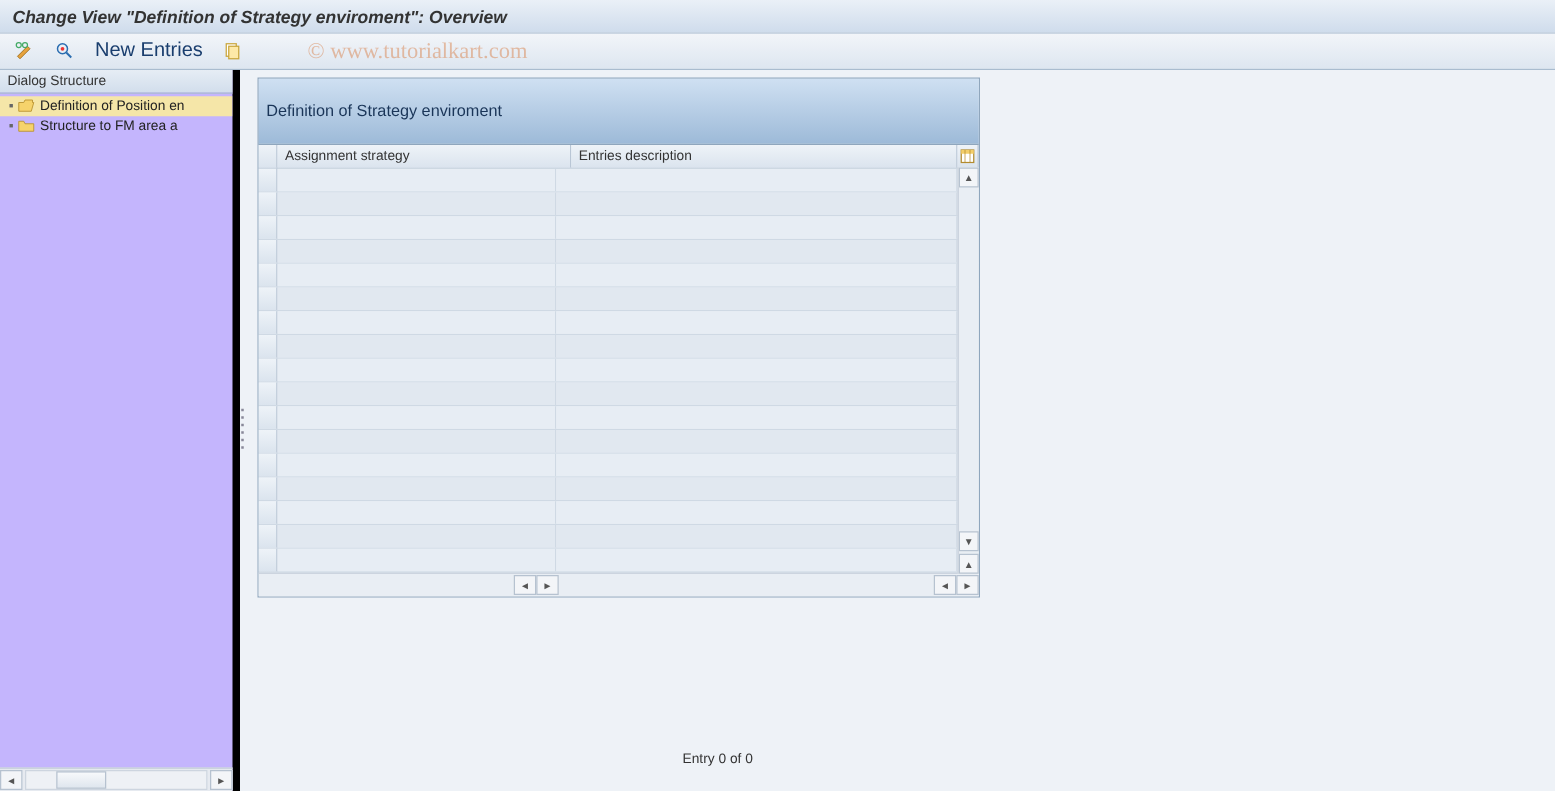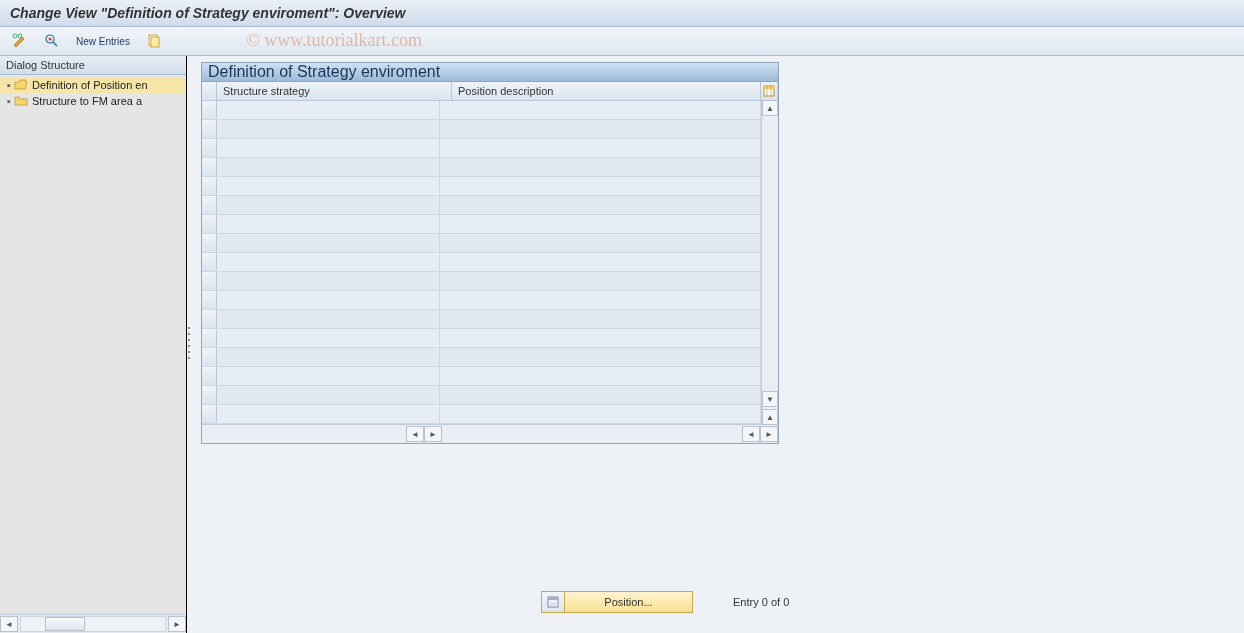--- a/index.html
+++ b/index.html
@@ -1,34 +1,34 @@
 <!DOCTYPE html>
 <html><head>
 <meta charset="utf-8">
 <style>
 html,body{margin:0;padding:0;font-family:Arial,Helvetica,sans-serif;font-size:11px;color:#222;background:#fff;width:1244px;height:633px;overflow:hidden}
 .title-bar{background:linear-gradient(#eaf0f7,#cfdcec);height:26px;line-height:26px;padding:0 10px;font-style:italic;font-weight:bold;font-size:14px;color:#333;border-bottom:1px solid #a9bccf}
 .toolbar{background:linear-gradient(#f2f5f9,#dde6f0);height:28px;border-bottom:1px solid #a9bccf;display:flex;align-items:center;padding:0 8px;gap:8px}
 .toolbar .btn{display:inline-flex;align-items:center;justify-content:center;height:20px;min-width:20px;padding:0 2px;cursor:pointer}
-.toolbar .txtbtn{font-size:10px;color:#1a3e6e;cursor:pointer;padding:0 4px}
+.toolbar .txtbtn{font-size:16px;color:#1a3e6e;cursor:pointer;padding:0 4px}
 .main{display:flex;height:calc(633px - 26px - 28px - 2px);}
-.side{width:186px;border-right:1px solid #000000;background:#e5e5e5;display:flex;flex-direction:column}
+.side{width:186px;border-right:6px solid #000000;background:#c4b5fd;display:flex;flex-direction:column}
 .side-header{background:linear-gradient(#e6edf5,#d2deec);border-bottom:1px solid #a9bccf;height:18px;line-height:18px;padding:0 6px;font-size:11px;color:#333}
 .tree{flex:1;overflow:hidden;padding:2px 0}
 .tree-item{display:flex;align-items:center;height:16px;padding:0 4px;white-space:nowrap;overflow:hidden}
 .tree-item .bullet{width:10px;text-align:center;color:#666}
 .tree-item .fld{margin-right:4px}
 .tree-item.sel{background:#f5e6a8}
 .side-scroll{height:18px;background:#e6eaf0;border-top:1px solid #c2ccd8;display:flex;align-items:center;justify-content:flex-end;gap:0}
 .sbtn{width:16px;height:14px;background:#f3f5f8;border:1px solid #b6c2d0;display:flex;align-items:center;justify-content:center;font-size:8px;color:#555;cursor:pointer}
 .side-scroll .track{flex:1;height:14px;background:#eef1f5;border:1px solid #cdd5df;margin:0 2px;position:relative}
 .side-scroll .thumb{position:absolute;left:24px;top:0;bottom:0;width:40px;background:linear-gradient(#f7f9fb,#dfe6ee);border:1px solid #b6c2d0;box-sizing:border-box}
 .content{flex:1;background:#eef2f7;position:relative}
 .panel{position:absolute;left:14px;top:6px;width:576px;border:1px solid #8fa6bd}
-.panel-title{background:linear-gradient(#cfe0f2,#9dbad8);height:18px;line-height:18px;padding:0 6px;color:#1a3558;font-size:16px;border-bottom:1px solid #8fa6bd}
+.panel-title{background:linear-gradient(#cfe0f2,#9dbad8);height:18px;line-height:18px;padding:17px 6px;color:#1a3558;font-size:13px;border-bottom:1px solid #8fa6bd}
 .table-wrap{background:#e7edf4}
 .thead{display:flex;height:18px;border-bottom:1px solid #b9c6d5}
 .th{background:linear-gradient(#eef3f8,#dbe4ee);border-right:1px solid #b9c6d5;line-height:18px;padding:0 6px;color:#333;font-size:11px}
 .th.rowh{width:14px;padding:0}
 .th.c1{width:222px}
 .th.c2{flex:1}
 .th.cfg{width:16px;padding:0;display:flex;align-items:center;justify-content:center;cursor:pointer}
 .rows{position:relative}
 .row{display:flex;height:18px;border-bottom:1px solid #cfd9e4}
 .row .rh{width:14px;background:linear-gradient(#eef3f8,#dbe4ee);border-right:1px solid #b9c6d5}
@@ -126,22 +126,22 @@
       <div style="left:1px;top:22px"></div>
         <div style="left:1px;top:28px"></div>
         <div style="left:1px;top:34px"></div>
     </div>
 
     <div class="panel">
       <div class="panel-title">Definition of Strategy enviroment</div>
       <div class="table-wrap" style="position:relative">
         <div class="thead">
           <div class="th rowh"></div>
-          <div class="th c1">Structure strategy</div>
-          <div class="th c2">Position description</div>
+          <div class="th c1">Assignment strategy</div>
+          <div class="th c2">Entries description</div>
           <div class="th cfg">
             <svg width="12" height="12">
                 <rect x="1" y="1" width="10" height="10" fill="#fff" stroke="#b38b2e"></rect>
                 <rect x="1" y="1" width="10" height="3" fill="#f3ce6a"></rect>
                 <path d="M4 1 V11 M8 1 V11" stroke="#b38b2e" stroke-width="0.6"></path>
               </svg>
           </div>
         </div>
         <div class="rows" id="rows">
             <div class="row">
@@ -263,26 +263,16 @@
           <div class="grp">
             <div class="sbtn">◄</div>
             <div class="sbtn">►</div>
           </div>
         </div>
       </div>
     </div>
 
     <div class="footer">
       <div style="width:300px"></div>
-      <div class="position-btn">
-        <span class="icon">
-          <svg width="14" height="14">
-              <rect x="2" y="2" width="10" height="10" fill="#eef" stroke="#889"></rect>
-              <rect x="2" y="2" width="10" height="3" fill="#aac"></rect>
-              <rect x="4" y="8" width="6" height="2" fill="#c9def5"></rect>
-            </svg>
-        </span>
-        <span class="lbl">Position...</span>
-      </div>
       <span class="entry-txt">Entry 0 of 0</span>
     </div>
   </div>
 </div>
 
 </body></html>

